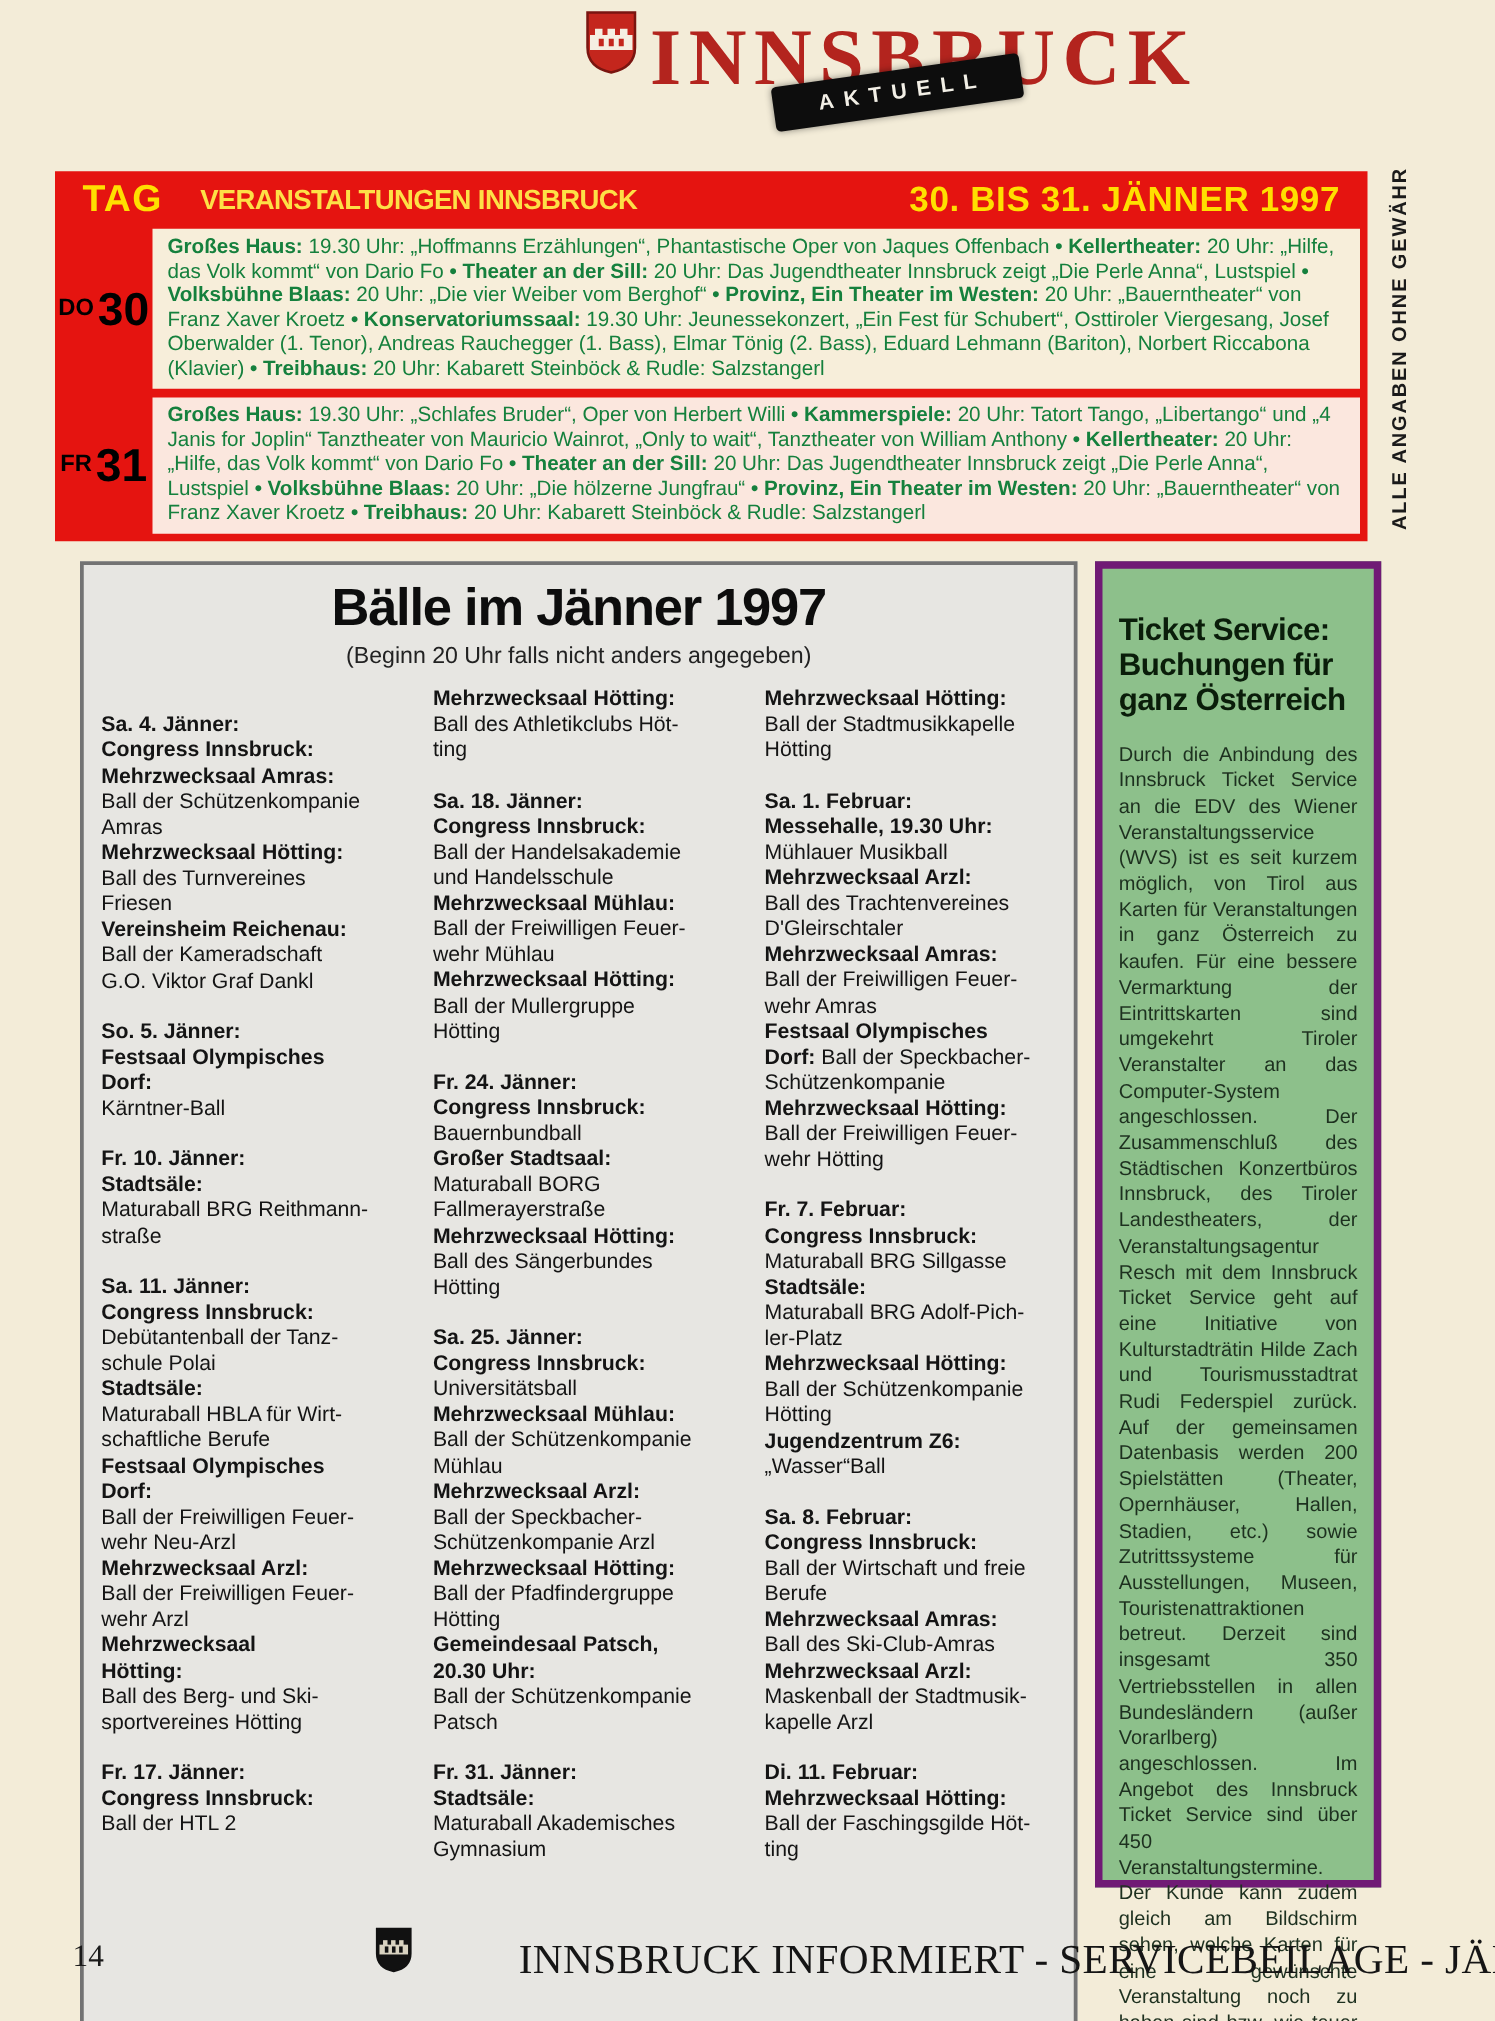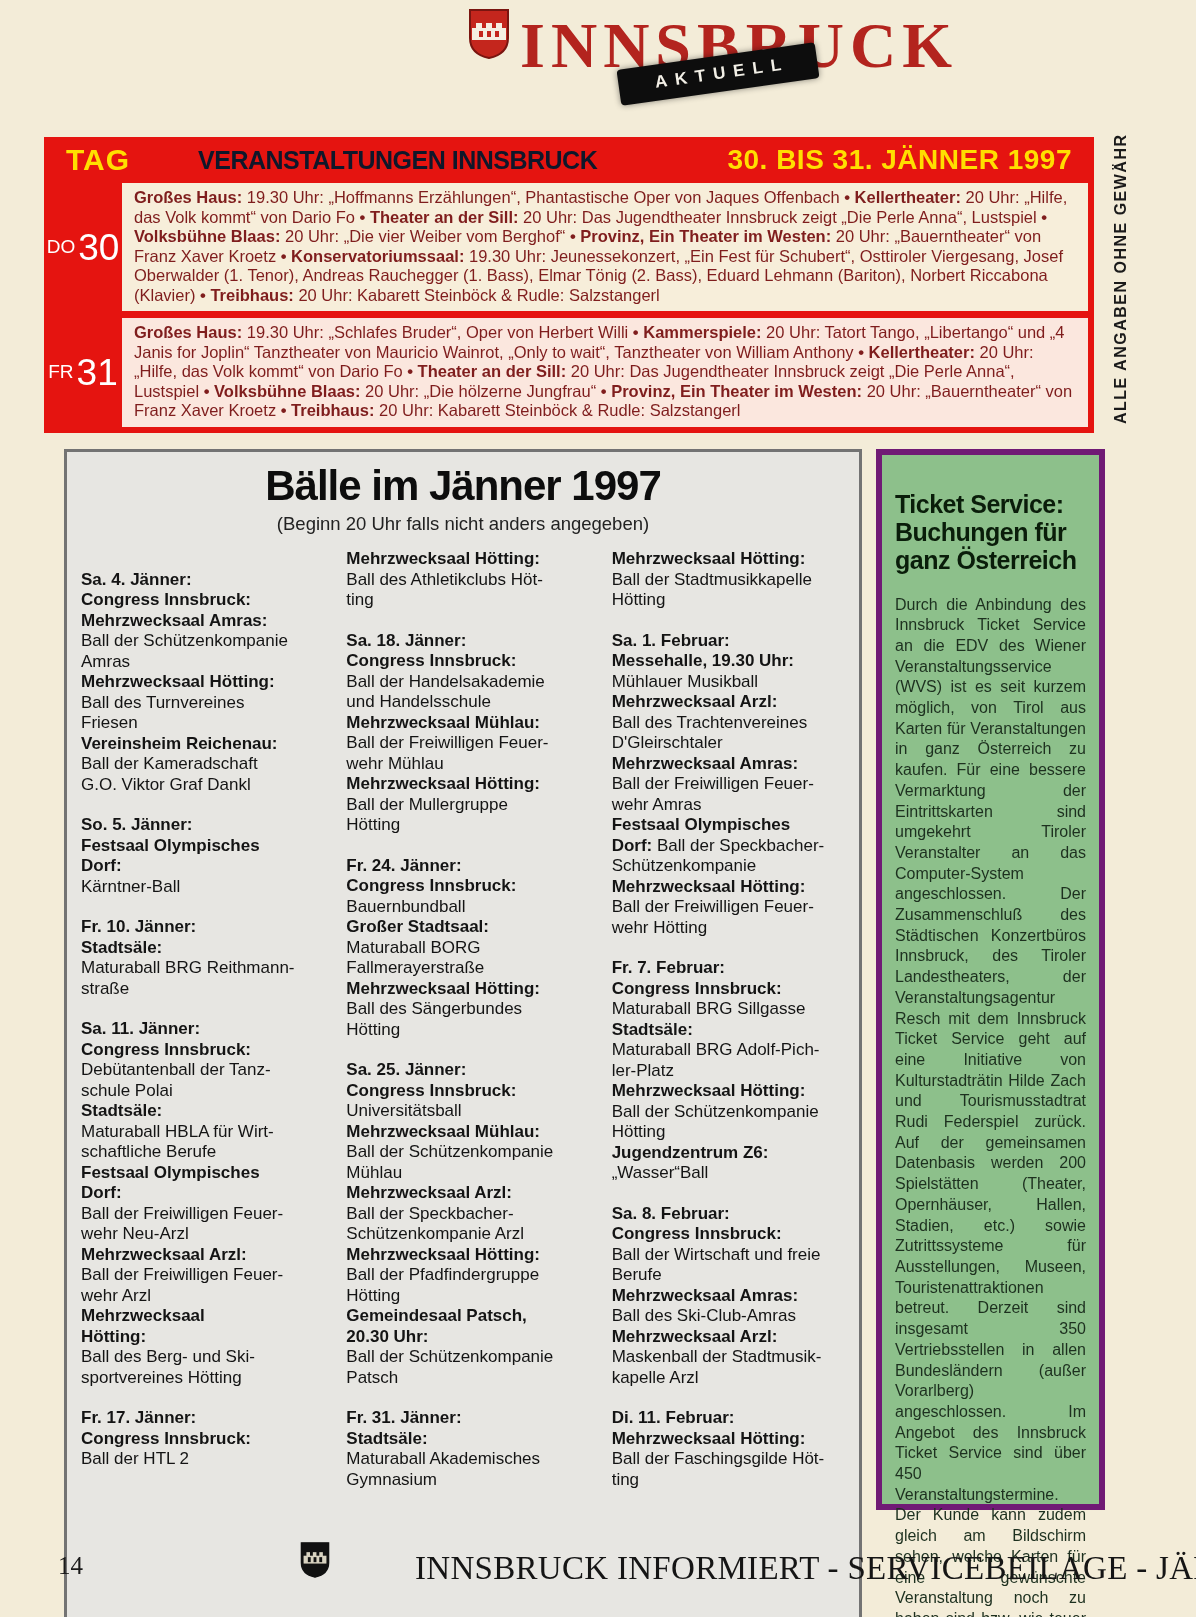--- a/index.html
+++ b/index.html
@@ -14,30 +14,30 @@
                   letter-spacing:6px;color:#b3241e;line-height:1;margin-top:6px;}
   .banner{position:absolute;left:150px;top:48px;width:200px;height:36px;background:#0d0d0d;
           transform:rotate(-8deg);display:flex;align-items:center;justify-content:center;border-radius:4px;
           box-shadow:0 0 6px rgba(0,0,0,.45);}
   .banner span{color:#f2efe6;font-size:17px;font-weight:bold;letter-spacing:8px;padding-left:8px;}
 
   
   .events{position:absolute;left:44px;top:137px;width:1050px;background:#e51410;padding-bottom:6px;}
   .events-header{height:46px;display:flex;align-items:center;padding:0 22px;}
   .ev-tag{color:#ffdf00;font-weight:bold;font-size:30px;letter-spacing:1px;}
-  .ev-title{color:#0f172a;font-weight:bold;font-size:25px;margin-left:68px;letter-spacing:-0.5px;}
+  .ev-title{color:#fde047;font-weight:bold;font-size:22px;margin-left:30px;letter-spacing:-0.5px;}
   .ev-dates{color:#ffdf00;font-weight:bold;font-size:28px;margin-left:auto;letter-spacing:0.5px;}
   .day-row{display:flex;}
   .day-row + .day-row{margin-top:7px;}
   .day-label{width:78px;display:flex;align-items:center;justify-content:center;gap:3px;
-             color:#ffffff;font-weight:normal;flex:0 0 78px;}
+             color:#000000;font-weight:bold;flex:0 0 78px;}
   .day-abbr{font-size:19px;}
   .day-num{font-size:37px;line-height:1;}
   .day-text{flex:1;background:#f7eeda;margin:0 6px 0 0;padding:5px 12px 6px;
-            font-size:16.5px;line-height:19.5px;color:#7f1d1d;text-align:left;}
+            font-size:16.5px;line-height:19.5px;color:#15803d;text-align:left;}
   .day-row.alt .day-text{background:#fbe7de;}
   .day-text b{font-weight:bold;}
 
   
   .side-note{position:absolute;left:1112px;top:132px;height:292px;writing-mode:vertical-rl;
              transform:rotate(180deg);font-size:16px;font-weight:bold;letter-spacing:1.5px;
              color:#1a1a1a;display:flex;align-items:center;}
 
   
   .balls{position:absolute;left:64px;top:449px;width:798px;height:1376px;background:#e7e6e2;

